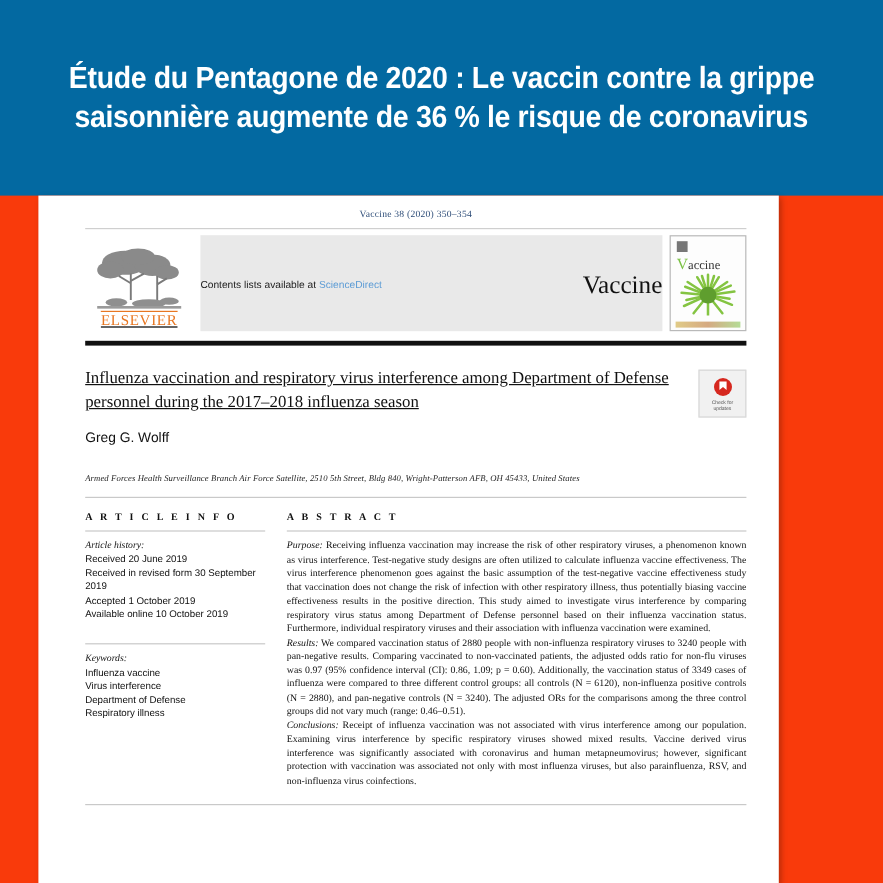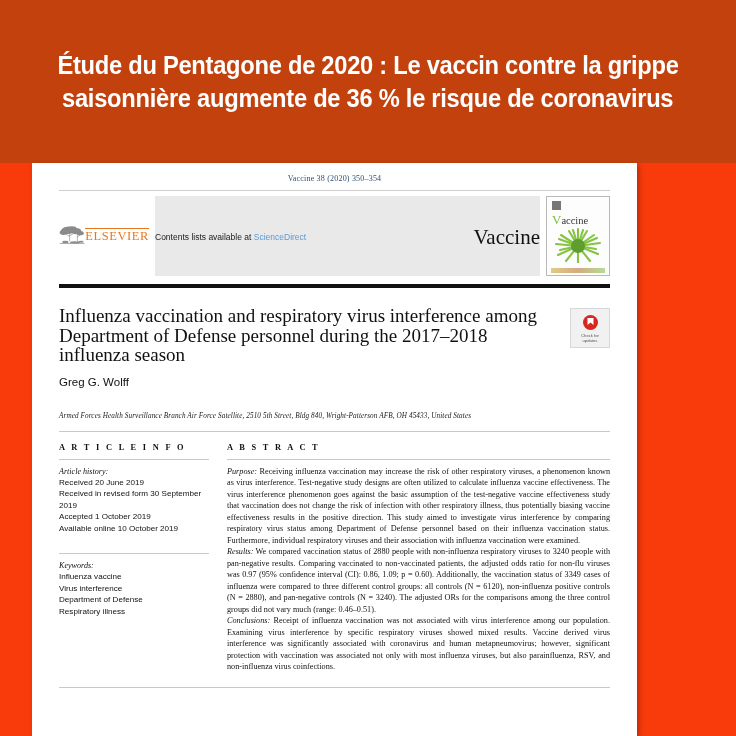--- a/index.html
+++ b/index.html
@@ -14,21 +14,21 @@
     overflow: hidden;
     position: relative;
   }
 
   
   #headline {
     position: absolute;
     top: 0; left: 0;
     width: 736px;
     height: 163px;
-    background: #c2410c;
+    background: #0369a1;
     display: flex;
     flex-direction: column;
     align-items: center;
     justify-content: center;
     box-sizing: border-box;
     padding: 0 28px;
   }
   .headline-line {
     color: #ffffff;
     font-family: "Liberation Sans", sans-serif;
@@ -44,20 +44,21 @@
   
   #paper {
     position: absolute;
     left: 32px;
     top: 163px;
     width: 605px;
     height: 573px;
     background: #ffffff;
     box-shadow: 2px 2px 5px rgba(0,0,0,0.28);
     overflow: hidden;
+    padding-left: 12px;
   }
   .paper-inner {
     position: relative;
     width: 100%;
     height: 100%;
     box-sizing: border-box;
     padding: 0 27px;
   }
 
   
@@ -76,24 +77,25 @@
     border-top: 1px solid #cfcfcf;
     padding-top: 5px;
     display: flex;
     align-items: stretch;
     height: 80px;
   }
   .elsevier-logo {
     width: 90px;
     flex: 0 0 90px;
     display: flex;
-    flex-direction: row;
+    flex-direction: column;
     align-items: center;
-    justify-content: flex-start;
+    justify-content: flex-end;
     padding-bottom: 2px;
+    text-decoration: underline;
   }
   .tree-svg { display: block; }
   .elsevier-word {
     font-family: "Liberation Serif", serif;
     font-size: 12.5px;
     letter-spacing: 0.6px;
     color: #E87722;
     border-top: 1px solid #E87722;
     padding-top: 1px;
     margin-top: 1px;
@@ -165,24 +167,25 @@
 
   
   .title-block {
     display: flex;
     margin-top: 18px;
     align-items: flex-start;
   }
   .title-text {
     flex: 1 1 auto;
     font-family: "Liberation Serif", serif;
-    font-size: 19px;
+    font-size: 14px;
     line-height: 19.5px;
     color: #111;
     padding-right: 14px;
+    text-decoration: underline;
   }
   .crossmark {
     flex: 0 0 38px;
     width: 38px; height: 38px;
     background: #f1f1f1;
     border: 1px solid #d8d8d8;
     display: flex;
     flex-direction: column;
     align-items: center;
     justify-content: center;

